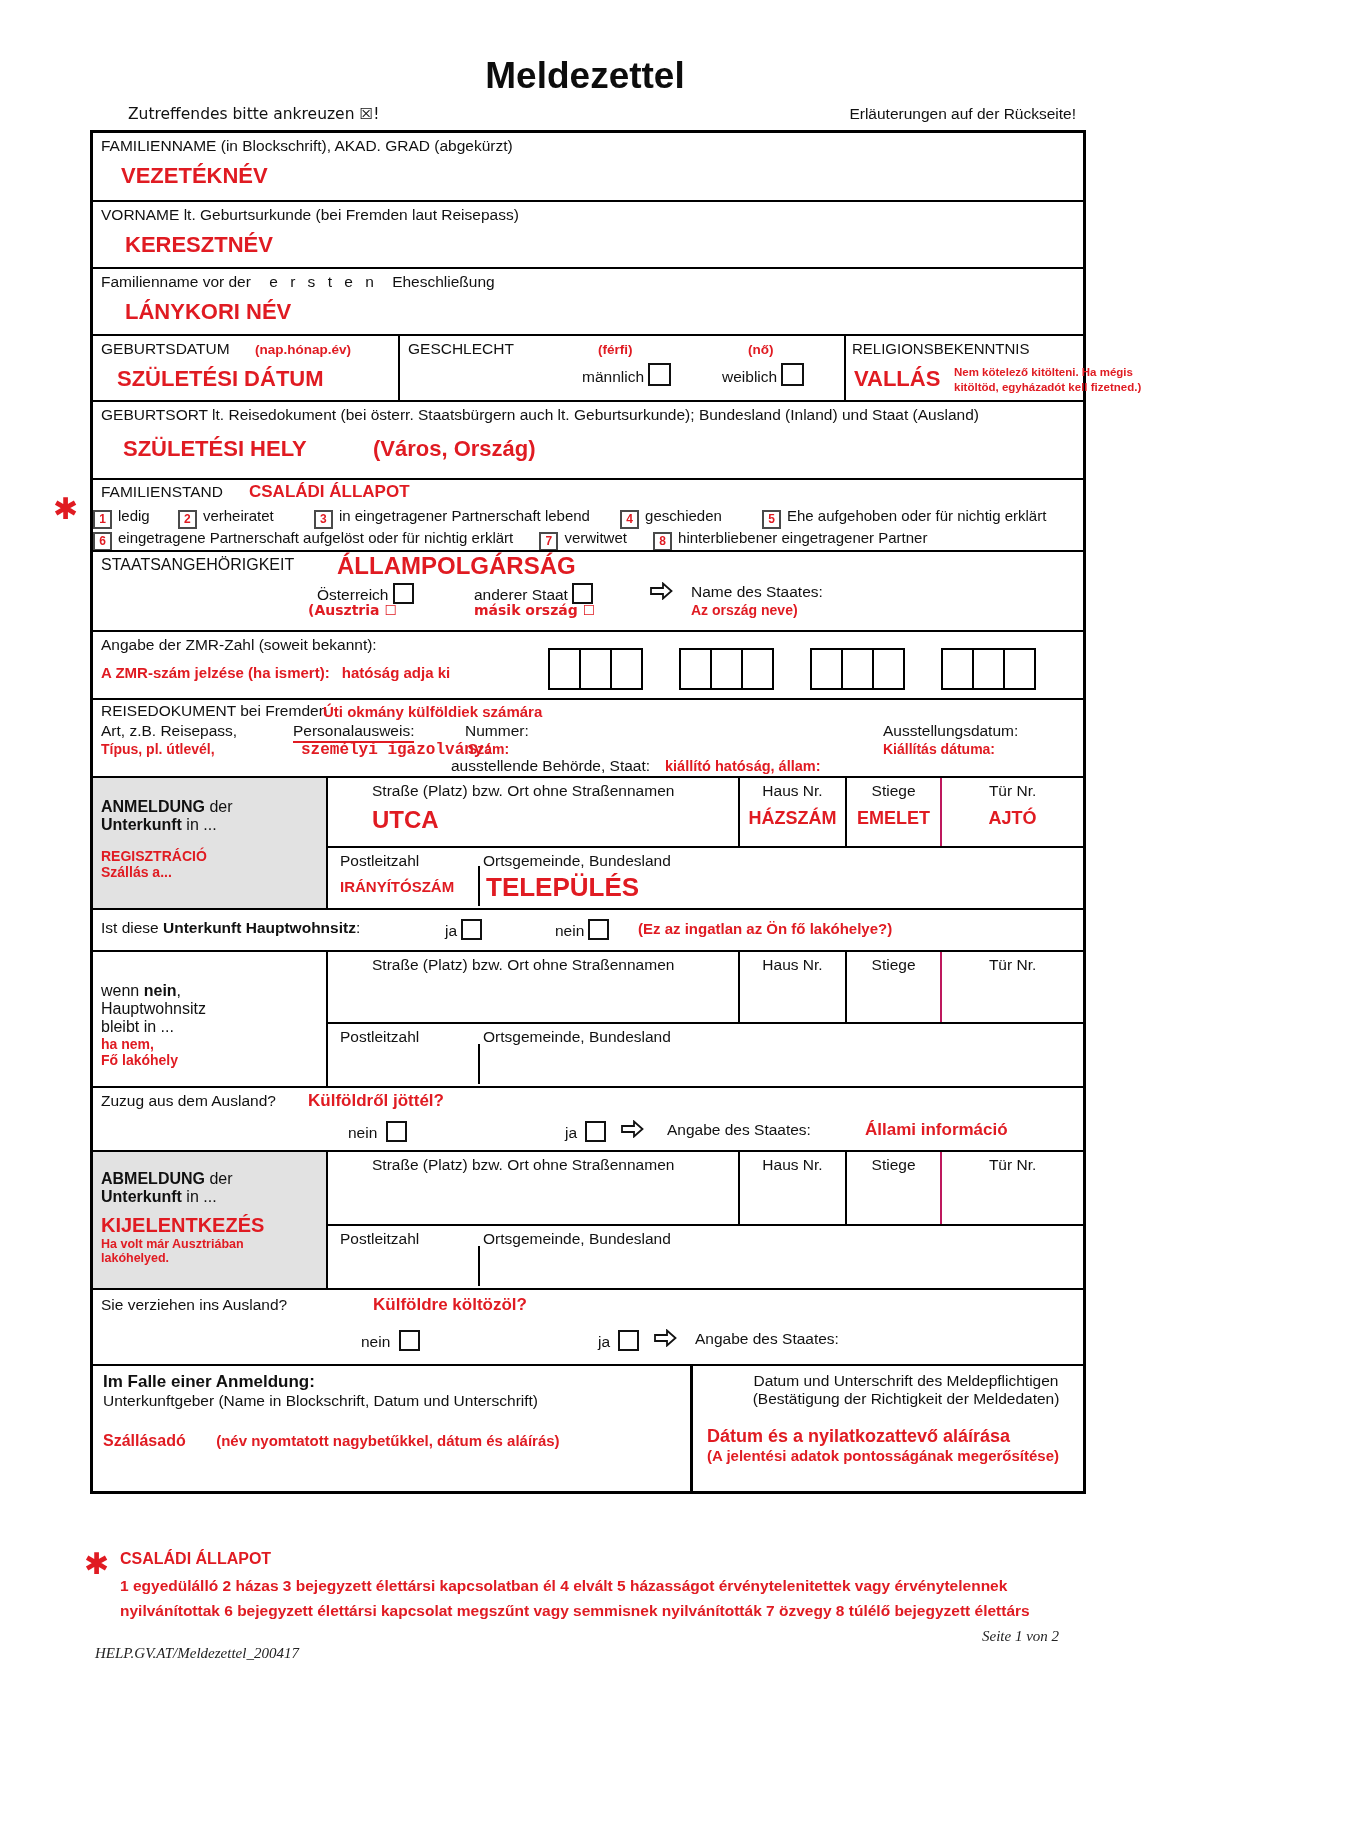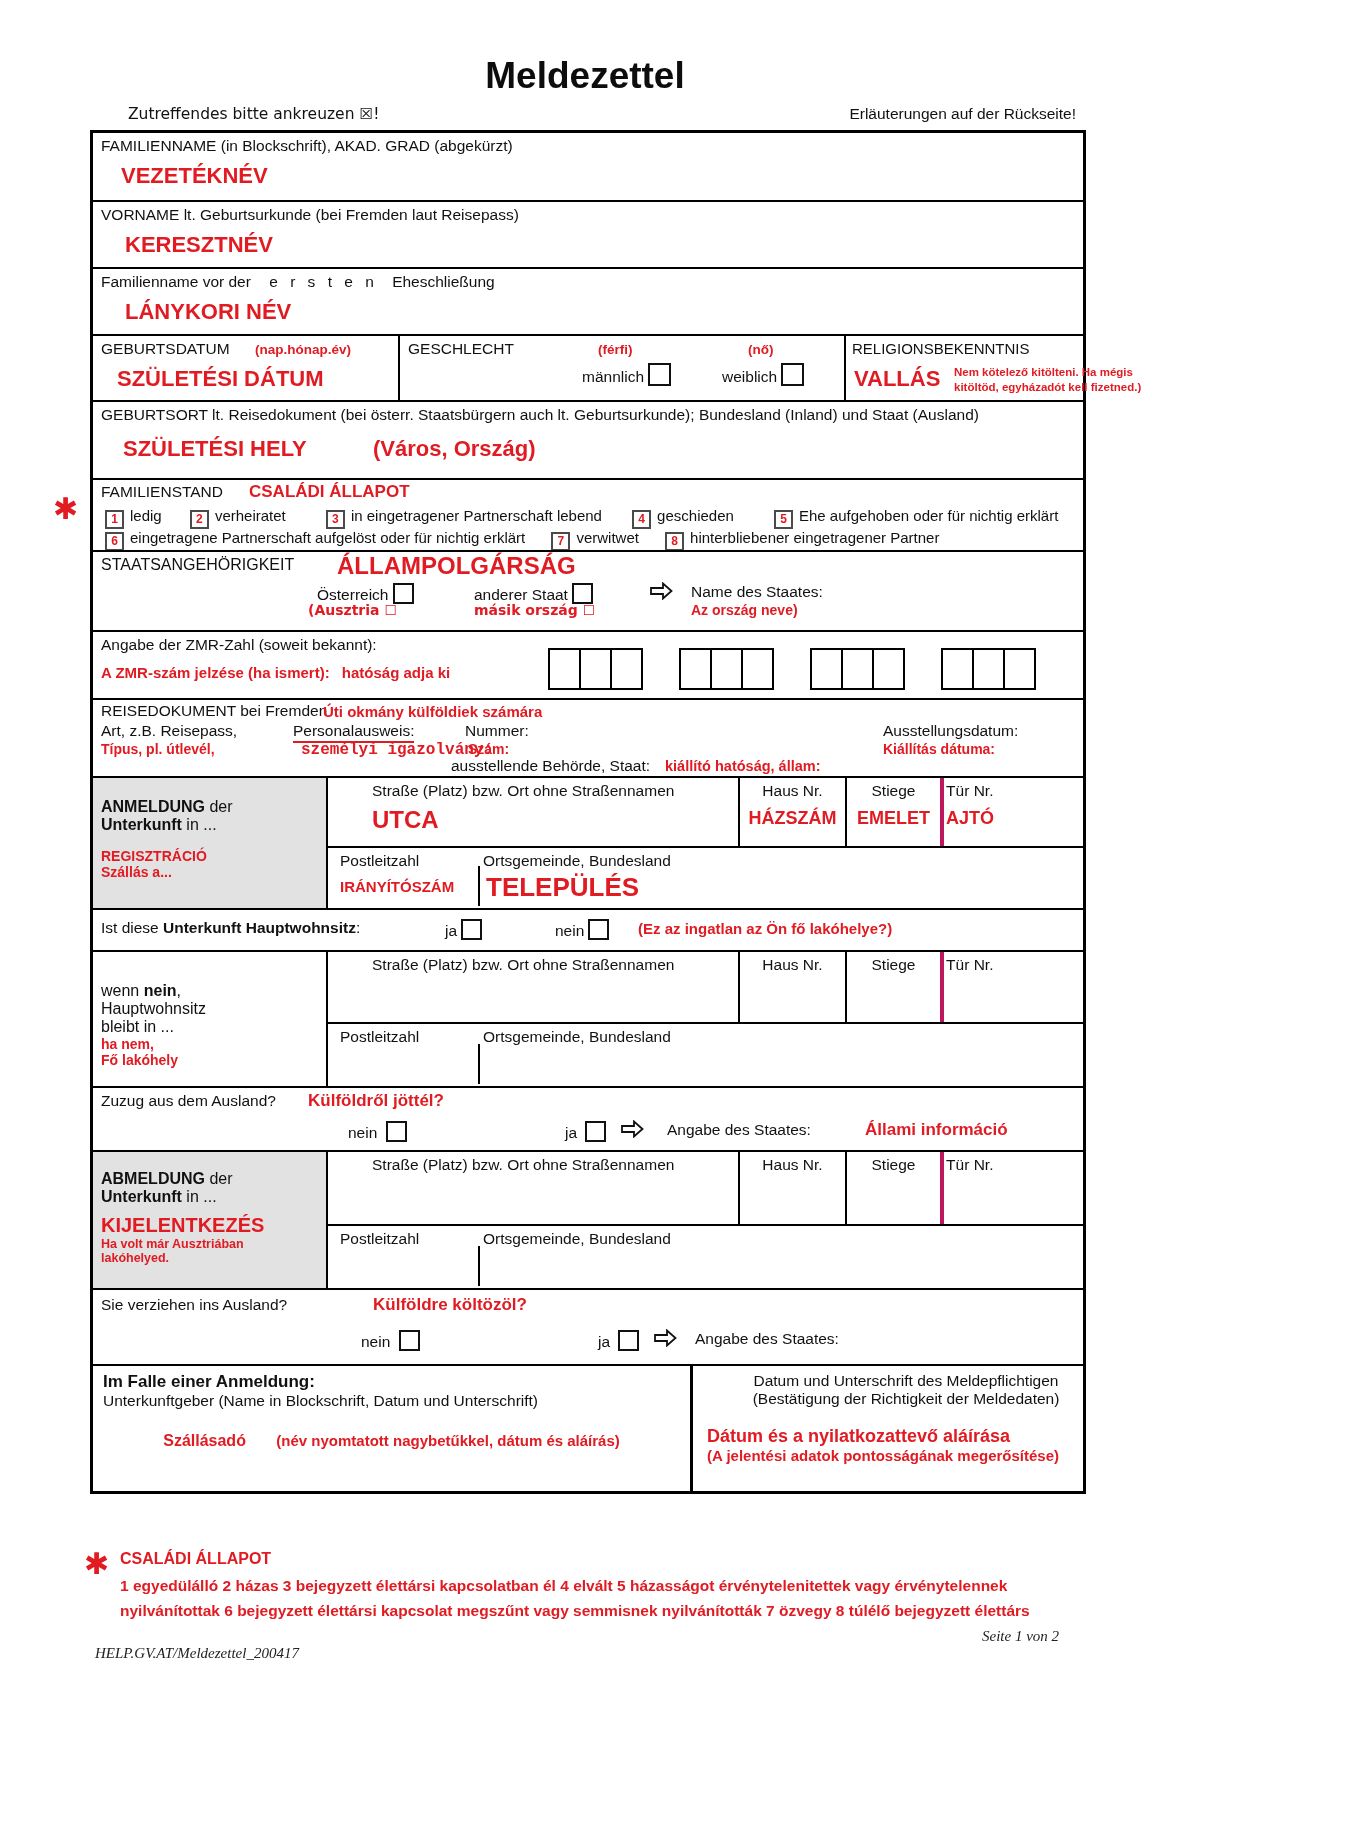--- a/index.html
+++ b/index.html
@@ -19,37 +19,37 @@
   .deb{font-weight:bold;}
   .red{color:#e01b22;font-weight:bold;}
   .hu-big{color:#e01b22;font-weight:bold;font-size:22px;}
   .hu-sm{color:#e01b22;font-weight:bold;font-size:14px;}
   .cb{display:inline-block;width:17px;height:17px;border:2px solid #111;background:#fff;
       vertical-align:-4px;margin-left:4px;}
   .cb.big{width:19px;height:19px;}
   .numbox{display:inline-block;width:15px;height:15px;border:2px solid #4a4a4a;color:#e01b22;
           font-weight:bold;font-size:12px;line-height:15px;text-align:center;margin-right:6px;
           vertical-align:-2px;background:#fff;}
-  .fs-line{position:relative;font-size:15px;margin:2px 0 0 12px;}
+  .fs-line{position:relative;font-size:15px;margin:2px 0 0 0;}
   .fs-item{margin-right:26px;}
   .arrow-svg{vertical-align:-3px;}
   .zmr-cells{position:absolute;left:455px;top:16px;display:flex;gap:36px;}
   .zmr-group{display:flex;}
   .zmr-cell{width:29px;height:38px;border:2px solid #000;margin-left:-2px;background:#fff;}
   .zmr-cell:first-child{margin-left:0;}
   .addr-block{display:flex;}
   .addr-left{width:235px;box-sizing:border-box;border-right:2px solid #000;padding:6px 8px;position:relative;}
   .addr-left.gray{background:#e2e2e2;}
   .addr-right{width:755px;box-sizing:border-box;}
   .addr-top{display:flex;box-sizing:border-box;border-bottom:2px solid #000;padding-left:36px;}
   .addr-bottom{position:relative;box-sizing:border-box;}
   .col-street{width:393px;box-sizing:border-box;padding:4px 8px;position:relative;}
   .col-haus{width:112px;box-sizing:border-box;border-left:2px solid #000;text-align:center;padding:4px 2px;}
   .col-stiege{width:100px;box-sizing:border-box;border-left:2px solid #000;text-align:center;padding:4px 2px;}
-  .col-tuer{width:150px;box-sizing:border-box;border-left:4px solid #be185d;text-align:left;padding:4px 2px;}
+  .col-tuer{width:150px;box-sizing:border-box;border-left:2px solid #be185d;text-align:center;padding:4px 2px;}
   .tick{position:absolute;left:150px;bottom:0;width:2px;height:40px;background:#000;}
   .star{position:absolute;color:#e01b22;font-family:"DejaVu Sans",sans-serif;font-size:30px;font-weight:bold;line-height:1;}
   .legend{position:absolute;left:120px;color:#e01b22;font-weight:bold;}
   .footer-it{position:absolute;font-family:"Liberation Serif","DejaVu Serif",serif;font-style:italic;font-size:15px;color:#222;}
   .u-red{border-bottom:2.5px solid #e01b22;padding-bottom:1px;}
   .sig{display:flex;}
   .sig-left{width:600px;box-sizing:border-box;border-right:3px solid #000;padding:6px 10px;position:relative;}
   .sig-right{width:390px;box-sizing:border-box;padding:6px 4px 6px 14px;position:relative;}
 </style>
 </head>
@@ -356,21 +356,21 @@
             <path d="M2 6 h12 v-4.5 l8.5 7.5 -8.5 7.5 v-4.5 h-12 z" fill="#fff" stroke="#111" stroke-width="1.8"></path>
           </svg>
       </span>
       <span class="t de" style="left:602px;top:40px;">Angabe des Staates:</span>
     </div>
 
     <div class="row sig" style="height:127px;">
       <div class="sig-left">
         <div class="de deb" style="font-size:17px;">Im Falle einer Anmeldung:</div>
         <div class="de" style="font-size:15.5px;">Unterkunftgeber (Name in Blockschrift, Datum und Unterschrift)</div>
-        <div style="margin-top:22px;text-align:center;">
+        <div style="margin-top:22px;">
           <span class="red" style="font-size:16px;">Szállásadó</span>
           <span class="red" style="font-size:15px;margin-left:26px;">(név nyomtatott nagybetűkkel, dátum és aláírás)</span>
         </div>
       </div>
       <div class="sig-right">
         <div class="de" style="text-align:center;font-size:15.5px;padding-left:26px;">Datum und Unterschrift des Meldepflichtigen</div>
         <div class="de" style="text-align:center;font-size:15.5px;padding-left:26px;">(Bestätigung der Richtigkeit der Meldedaten)</div>
         <div class="red" style="font-size:18px;margin-top:18px;">Dátum és a nyilatkozattevő aláírása</div>
         <div class="red" style="font-size:15px;">(A jelentési adatok pontosságának megerősítése)</div>
       </div>

